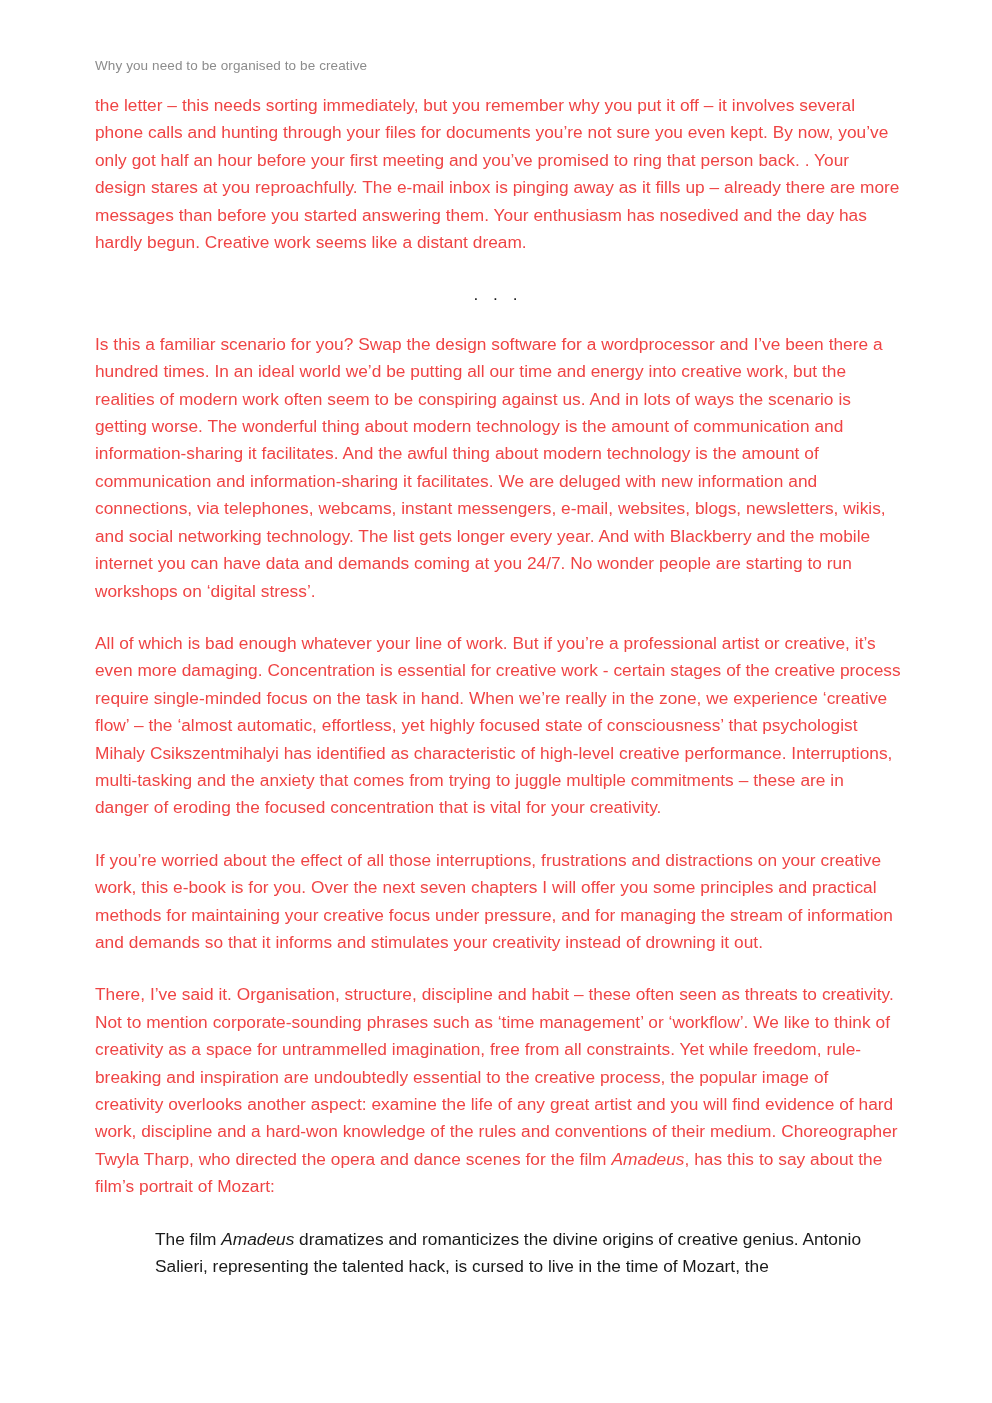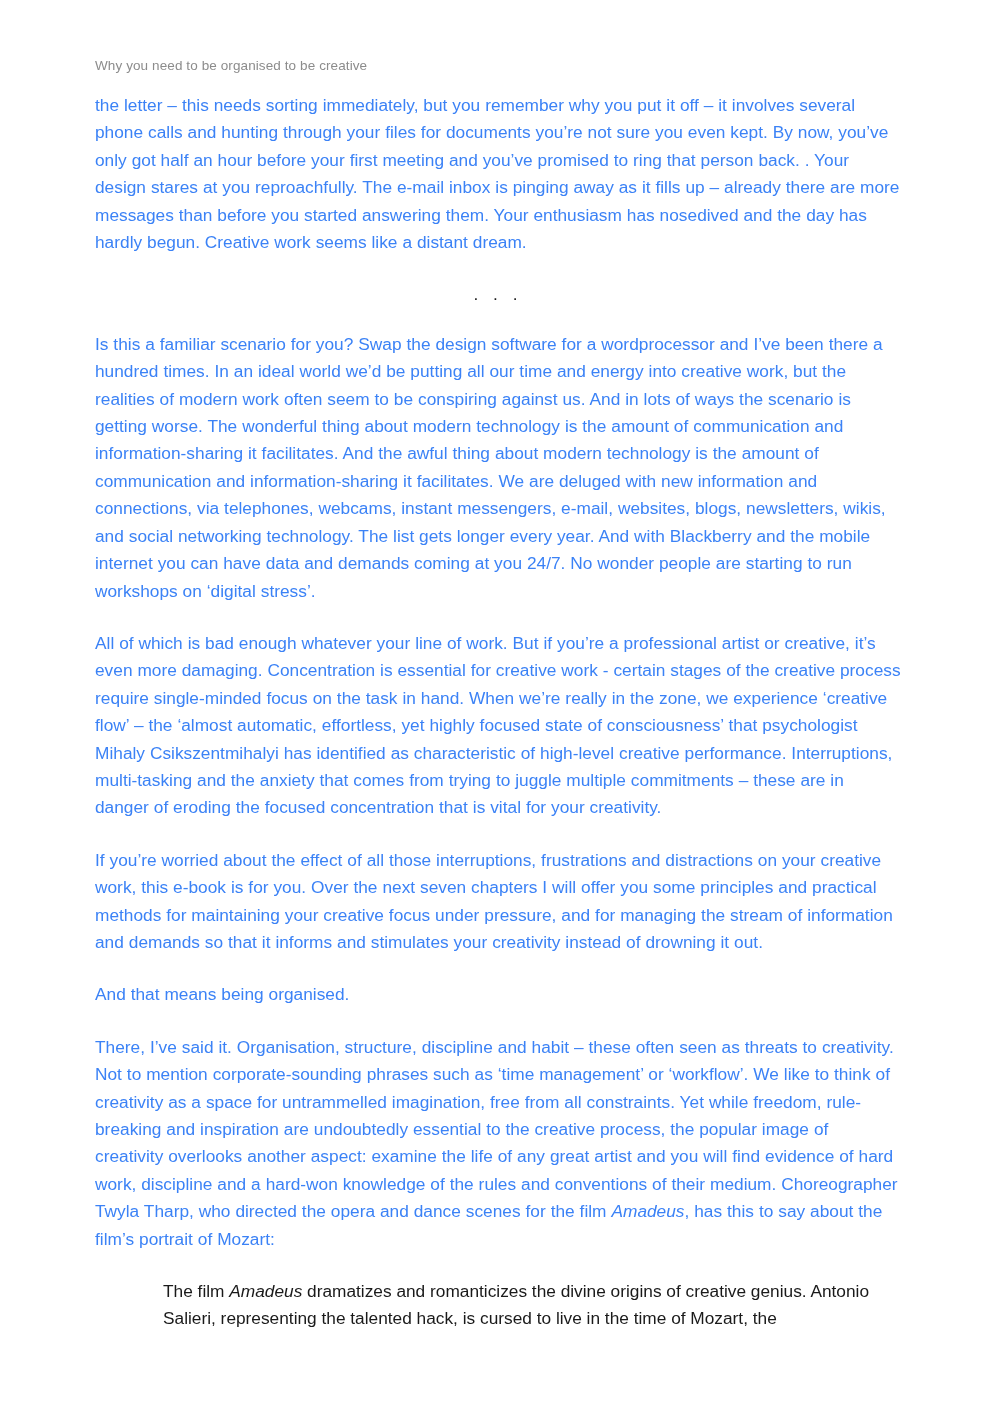--- a/index.html
+++ b/index.html
@@ -35,42 +35,42 @@
   .body-col {
     position: absolute;
     left: 95px;
     top: 92px;
     width: 806px;
   }
   p.para {
     margin: 0 0 25px 0;
     font-size: 17.3px;
     line-height: 27.4px;
-    color: #3b82f6;
+    color: #ef4444;
     text-align: left;
     letter-spacing: 0.01px;
     word-spacing: 0.1px;
   }
   .divider-dots {
     margin: 9px 0 22px 0;
     text-align: center;
     font-size: 17.3px;
     line-height: 27.4px;
     color: #1a1a1a;
     letter-spacing: 5px;
   }
   blockquote.quote {
     margin: 0;
     padding: 0 0 0 60px;
     font-size: 17.3px;
     line-height: 27.4px;
     color: #1a1a1a;
   }
   blockquote.quote p {
-    margin: 8px;
+    margin: 0;
   }
   em {
   }
 </style>
 </head>
 <body>
 
 <div class="page">
 
   <div class="running-header">Why you need to be organised to be creative</div>
@@ -80,21 +80,20 @@
     <p class="para">the letter – this needs sorting immediately, but you remember why you put it off – it involves several phone calls and hunting through your files for documents you’re not sure you even kept. By now, you’ve only got half an hour before your first meeting and you’ve promised to ring that person back. . Your design stares at you reproachfully. The e-mail inbox is pinging away as it fills up – already there are more messages than before you started answering them. Your enthusiasm has nosedived and the day has hardly begun. Creative work seems like a distant dream.</p>
 
     <div class="divider-dots">. . .</div>
 
     <p class="para">Is this a familiar scenario for you?  Swap the design software for a wordprocessor and I’ve been there a hundred times. In an ideal world we’d be putting all our time and energy into creative work, but the realities of modern work often seem to be conspiring against us. And in lots of ways the scenario is getting worse. The wonderful thing about modern technology is the amount of communication and information-sharing it facilitates. And the awful thing about modern technology is the amount of communication and information-sharing it facilitates. We are deluged with new information and connections, via telephones, webcams,  instant messengers, e-mail, websites, blogs, newsletters, wikis,  and social networking technology. The list gets longer every year. And with Blackberry and the mobile internet you can have data and demands coming at you 24/7. No wonder people are starting to run workshops on ‘digital stress’.</p>
 
     <p class="para">All of which is bad enough whatever your line of work. But if you’re a professional artist or creative, it’s even more damaging. Concentration is essential for creative work - certain stages of the creative process require single-minded focus on the task in hand. When we’re really in the zone, we experience ‘creative flow’ – the ‘almost automatic, effortless, yet highly focused state of consciousness’ that psychologist Mihaly Csikszentmihalyi has identified as characteristic of high-level creative performance. Interruptions, multi-tasking and the anxiety that comes from trying to juggle multiple commitments – these are in danger of eroding the focused concentration that is vital for your creativity.</p>
 
     <p class="para">If you’re worried about the effect of all those interruptions, frustrations and distractions on your creative work, this e-book is for you. Over the next seven chapters I will offer you some principles and practical methods for maintaining your creative focus under pressure, and for managing the stream of information and demands so that it informs and stimulates your creativity instead of drowning it out.</p>
 
-    <p class="para">And that means being organised.</p>
 
     <p class="para"><span>There, I’ve said it. Organisation, structure, discipline and habit – these often seen as threats to creativity. Not to mention corporate-sounding phrases such as ‘time management’ or ‘workflow’. We like to think of creativity as a space for untrammelled imagination, free from all constraints. Yet while freedom, rule-breaking and inspiration are undoubtedly essential to the creative process, the popular image of creativity overlooks another aspect: examine the life of any great artist and you will find evidence of hard work, discipline and a hard-won knowledge of the rules and conventions of their medium. Choreographer Twyla Tharp, who directed the opera and dance scenes for the film </span><em>Amadeus</em><span>, has this to say about the film’s portrait of Mozart:</span></p>
 
     <blockquote class="quote">
       <p><span>The film </span><em>Amadeus</em><span> dramatizes and romanticizes the divine origins of creative genius. Antonio Salieri, representing the talented hack, is cursed to live in the time of Mozart, the</span></p>
     </blockquote>
 
   </div>
 </div>
 

